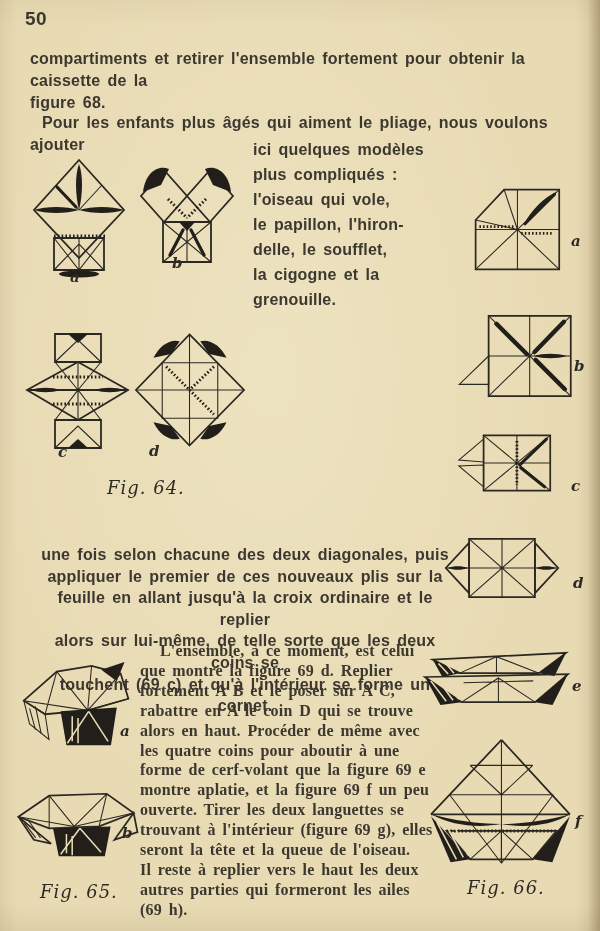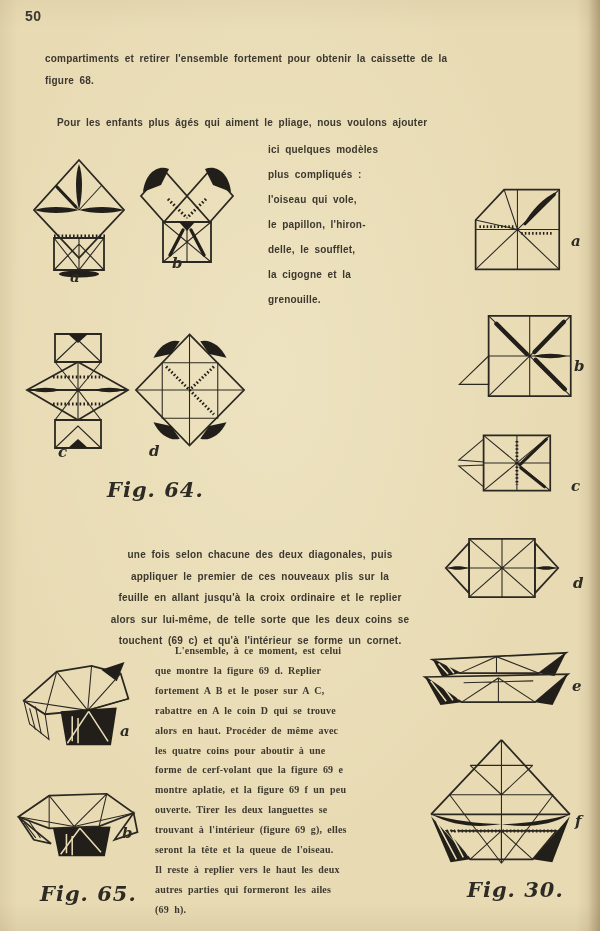--- a/index.html
+++ b/index.html
@@ -11,47 +11,46 @@
       radial-gradient(ellipse at 45% 40%, rgba(255,250,230,0.25) 0%, rgba(0,0,0,0) 60%),
       linear-gradient(to right, rgba(120,95,55,0.10) 0%, rgba(0,0,0,0) 3%, rgba(0,0,0,0) 96%, rgba(120,95,55,0.22) 100%),
       linear-gradient(to bottom, rgba(120,95,55,0.06) 0%, rgba(0,0,0,0) 3%, rgba(0,0,0,0) 97%, rgba(120,95,55,0.10) 100%);
     font-family:"Liberation Sans", sans-serif;
     color:#3c382f;
     overflow:hidden;
   }
   .abs{position:absolute;}
   .txt{
     white-space:pre-line;
-    font-size:10px;
+    font-size:16px;
     font-weight:bold;
     color:#3c382f;
     word-spacing:2.5px;
     letter-spacing:0.2px;
-    margin-left:15px;
-  }
-  .pagenum{font-size:14px;font-weight:bold;letter-spacing:0.5px;}
+  }
+  .pagenum{font-size:19px;font-weight:bold;letter-spacing:0.5px;}
   .p1{left:30px;top:48px;width:545px;line-height:22px;}
   .p2{left:30px;top:112px;width:545px;text-indent:12px;line-height:22px;}
   .p2col{left:253px;top:137px;width:202px;line-height:25px;}
   .heading{left:265px;top:301px;font-size:15.5px;font-weight:bold;letter-spacing:0.8px;word-spacing:5px;color:#33302a;}
   .p3col{left:241px;top:345px;width:216px;line-height:20.2px;text-indent:46px;}
   .pfull{left:30px;top:544px;width:430px;line-height:21.6px;text-align:center;}
   .pwrap{left:140px;top:641px;width:324px;line-height:19.9px;text-indent:20px;font-family:Liberation Serif, serif;}
   .figlabel{
     font-family:"DejaVu Serif", serif;
     font-style:italic;
     font-size:15px;
     font-weight:bold;
     color:#2e2b25;
   }
   .figcaption{
     font-family:"DejaVu Serif", serif;
     font-style:italic;
-    font-weight:bold;
-    font-size:21px;
+    font-weight:normal;
+    font-size:18px;
     letter-spacing:1px;
     color:#2e2b25;
   }
   svg{display:block;}
   .ln{stroke:#2b2822;stroke-width:1.1;fill:none;}
   .lnb{stroke:#2b2822;stroke-width:1.8;fill:none;}
   .fat{stroke:#221f1a;stroke-width:4.5;fill:none;stroke-linecap:round;}
   .fat3{stroke:#221f1a;stroke-width:3.2;fill:none;stroke-linecap:round;}
   .dk{fill:#221f1a;stroke:none;}
   .ser{stroke:#221f1a;stroke-width:3;fill:none;stroke-dasharray:1.6,2.2;}
@@ -241,21 +240,21 @@
       <path class="ln" d="M48,124 L80,95 L112,124 M80,95 L80,124"></path>
       <path class="dk" d="M8,80 L48,124 L28,127 Z"></path>
       <path class="pp" d="M14,86 L34,124 M21,84 L41,122 M28,82 L46,120"></path>
       <path class="dk" d="M150,80 L112,124 L132,127 Z"></path>
       <path class="dk" d="M8,78 C30,84 56,88 80,88 C56,92 30,90 8,78 Z"></path>
       <path class="dk" d="M150,78 C128,84 102,88 80,88 C104,92 130,90 150,78 Z"></path>
     </svg>
   </div>
   <div class="abs figlabel" style="left:575px;top:812px;">f</div>
 
-  <div class="abs figcaption" style="left:467px;top:877px;">Fig. 30.</div>
+  <div class="abs figcaption" style="left:467px;top:877px;">Fig. 66.</div>
 
   <div class="abs" style="left:16px;top:660px;">
     <svg width="126" height="92" viewBox="0 0 130 95">
       <polygon class="lnb" points="8,42 42,12 78,6 108,14 116,40 74,52 30,56"></polygon>
       <path class="dk" d="M88,10 L112,2 L104,22 Z"></path>
       <path class="ln" d="M74,52 L8,42 M74,52 L42,12 M74,52 L78,6 M74,52 L108,14 M74,52 L116,40 M30,56 L42,12"></path>
       <polygon class="ln" points="8,42 30,56 34,82 14,66"></polygon>
       <path class="ln" d="M14,50 L20,72 M20,48 L26,76"></path>
       <path class="dk" d="M46,53 L104,49 L98,88 L52,88 Z"></path>
       <path class="pp" d="M53,86 L75,53 M75,53 L95,84"></path>

